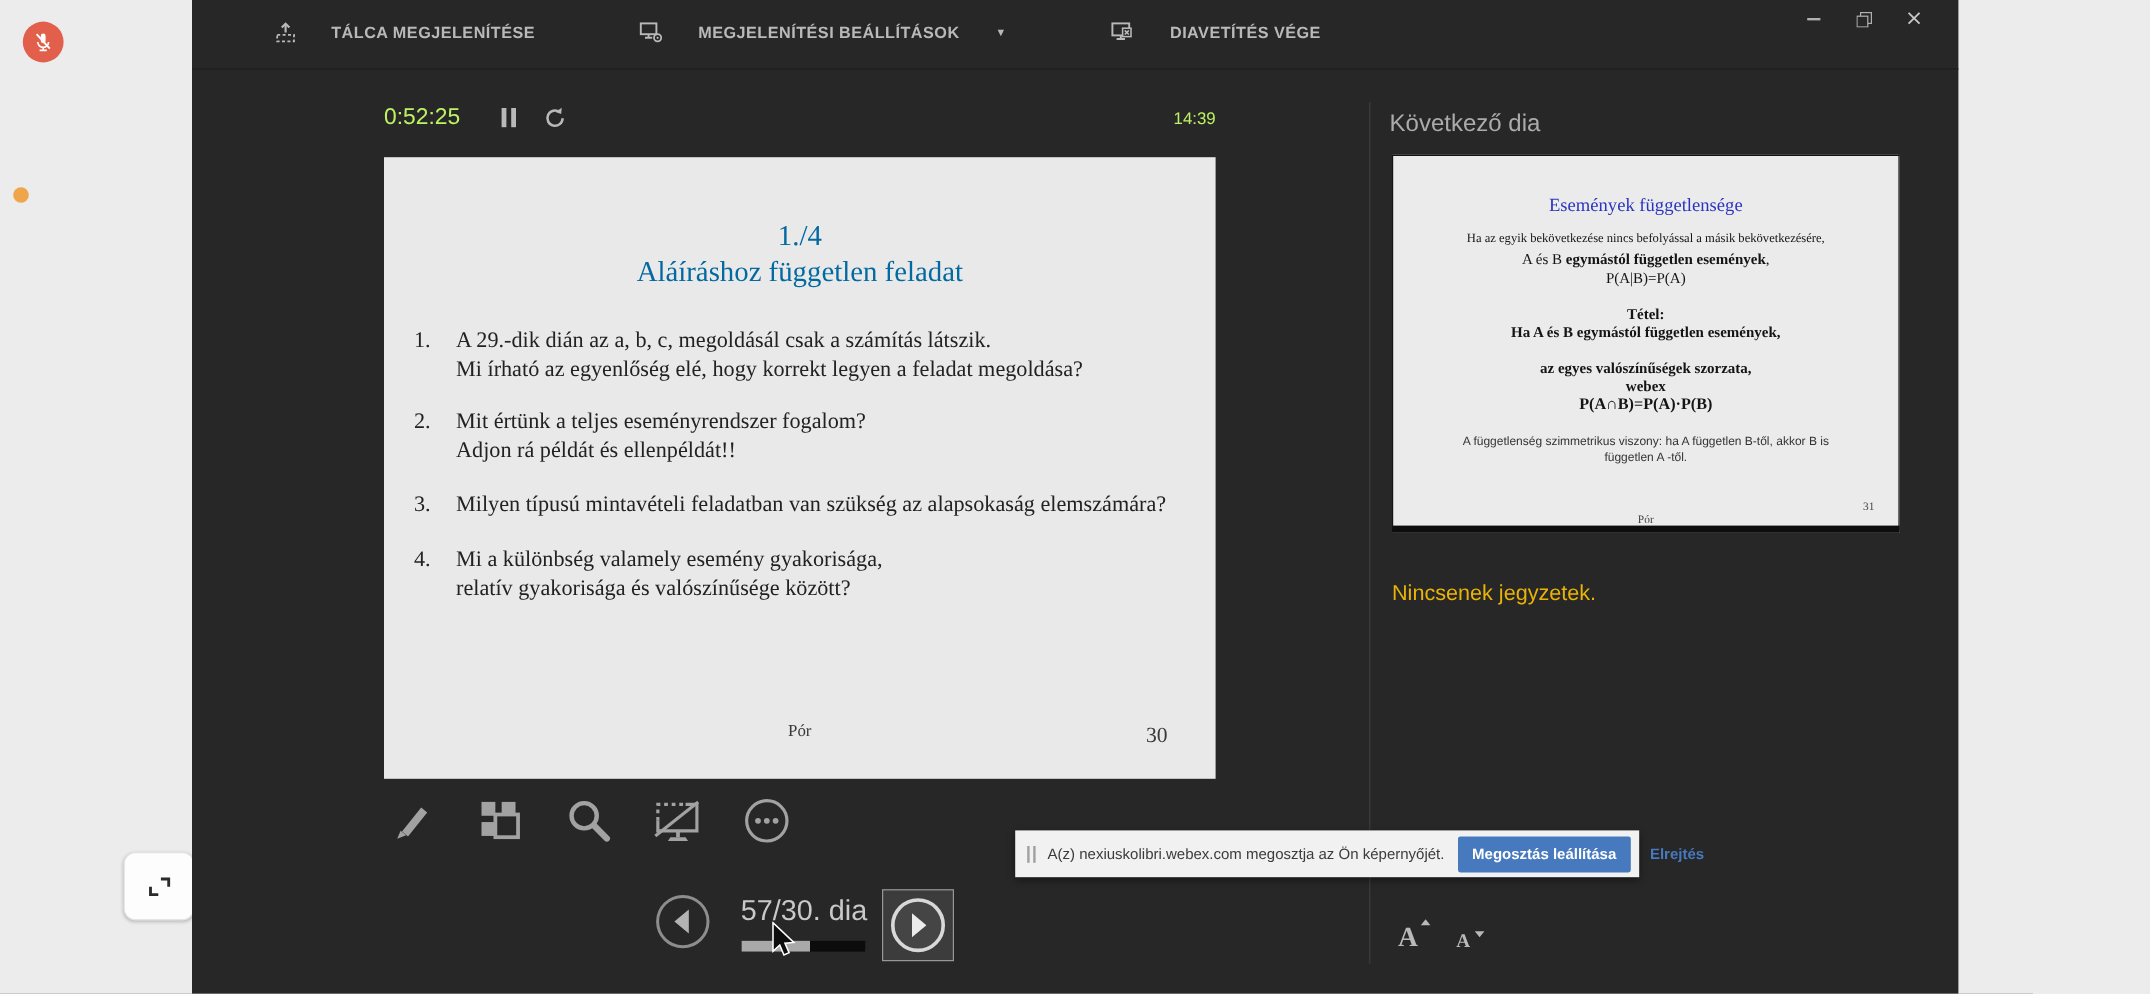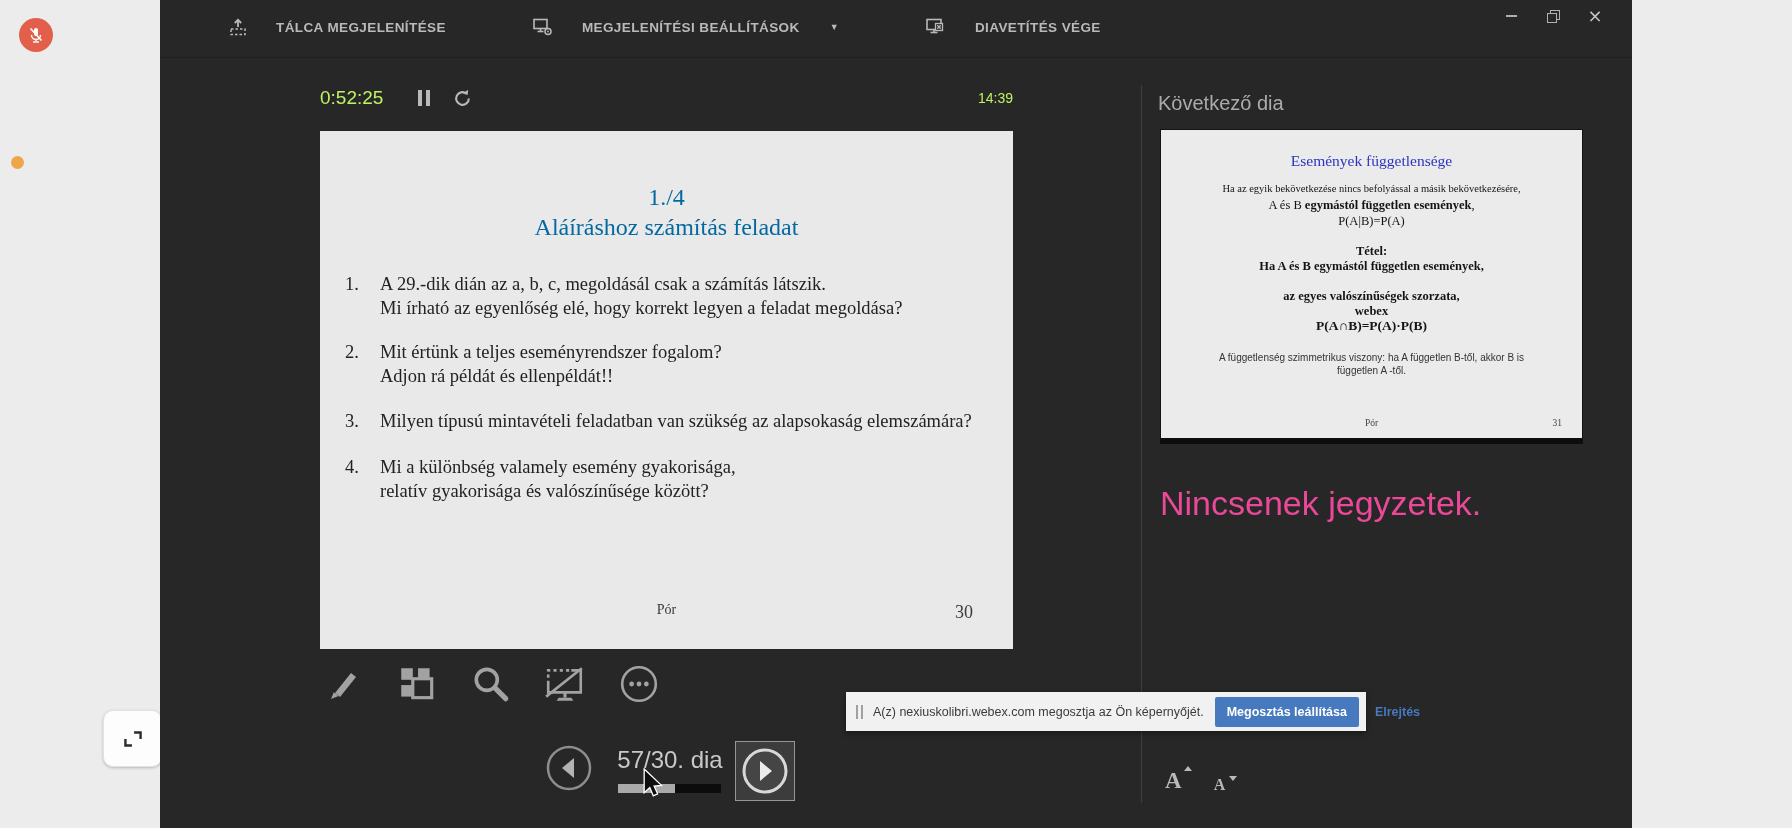--- a/index.html
+++ b/index.html
@@ -45,29 +45,29 @@
   .progress{left:458px;top:784px;width:103px;height:9px;background:#0c0c0c;}
   .progress-fill{height:100%;background:#a9a9a9;width:55%;}
   .next-focus{left:575px;top:741px;width:58px;height:58px;background:#3c3c3c;border:1px solid #979797;display:flex;align-items:center;justify-content:center;}
   .next-btn{width:48px;height:48px;background:none;border:none;padding:0;cursor:pointer;}
   .cursor{left:482px;top:768px;z-index:90;}
   
   .v-divider{left:981px;top:85px;width:1px;height:718px;background:#3e3e3e;}
   .next-heading{left:998px;top:92px;font-size:20px;color:#ababab;}
   .preview{left:1000px;top:129px;width:421px;height:308px;background:#ebebeb;border:1px solid #141414;
     border-bottom:6px solid #0d0d0d;font-family:"Liberation Serif",serif;color:#141414;}
-  .p-line{left:0;width:421px;text-align:center;}
+  .p-line{left:0;width:421px;text-align:center;margin-top:11px;}
   .p-title{font-size:15.5px;color:#2a35bf;}
   .p-small{font-size:10.5px;}
   .p-med{font-size:12.5px;}
   .p-bold{font-weight:bold;}
   .p-note{font-family:"Liberation Sans",sans-serif;font-size:10px;color:#333;}
   .p-footer-author{top:288px;font-size:9.5px;color:#444;}
   .p-footer-page{left:auto;right:20px;top:288px;font-size:9.5px;color:#444;width:auto;}
-  .notes{left:1000px;top:484px;font-size:34px;color:#ec4899;}
+  .notes{left:1000px;top:484px;font-size:18px;color:#eab308;}
   .font-btns{left:1003px;top:766px;display:flex;gap:22px;align-items:flex-end;}
   .fbtn{background:none;border:none;cursor:pointer;color:#b9b9b9;font-family:"Liberation Serif",serif;font-weight:bold;position:relative;padding:2px 8px 0 2px;}
   .fbtn .A-big{font-size:23px;}
   .fbtn .A-small{font-size:16px;}
   .tri{position:absolute;width:0;height:0;border-left:4px solid transparent;border-right:4px solid transparent;}
   .tri-up{top:0;right:-2px;border-bottom:5px solid #b9b9b9;}
   .tri-down{top:2px;right:-4px;border-top:5px solid #b9b9b9;}
   
   .notif{left:686px;top:692px;width:520px;height:39px;background:#f1f1f1;display:flex;align-items:center;
     padding-left:10px;box-sizing:border-box;box-shadow:0 2px 6px rgba(0,0,0,.45);z-index:60;}
@@ -161,21 +161,21 @@
       <svg width="19" height="19" viewBox="0 0 18 18">
         <path d="M15 9 a6 6 0 1 1 -2.4 -4.8" fill="none" stroke="#b9b9b9" stroke-width="2"></path>
         <path d="M14.3 0.8 L13.9 5.6 L9.4 4.2 Z" fill="#b9b9b9"></path>
       </svg>
     </button>
     <span class="clock">14:39</span>
   </div>
 
   <div class="abs slide">
     <div class="abs s-title" style="top:53px">1./4</div>
-    <div class="abs s-title" style="top:83px">Aláíráshoz számítás feladat</div>
+    <div class="abs s-title" style="top:83px">Aláíráshoz független feladat</div>
 
     <div class="abs s-item" style="top:141px">
       <span class="s-num">1.</span>
       <span class="s-lines">
         <span>A 29.-dik dián az a, b, c, megoldásál csak a számítás látszik.</span>
         <span>Mi írható az egyenlőség elé, hogy korrekt legyen a feladat megoldása?</span>
       </span>
     </div>
     <div class="abs s-item" style="top:209px">
       <span class="s-num">2.</span>

